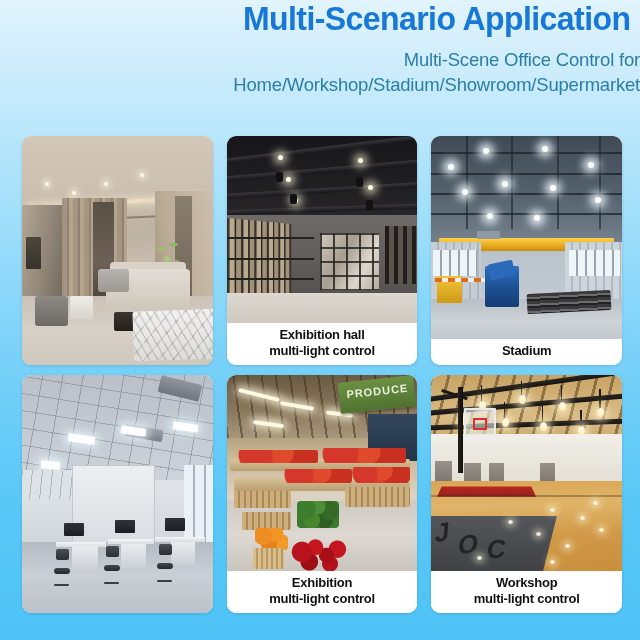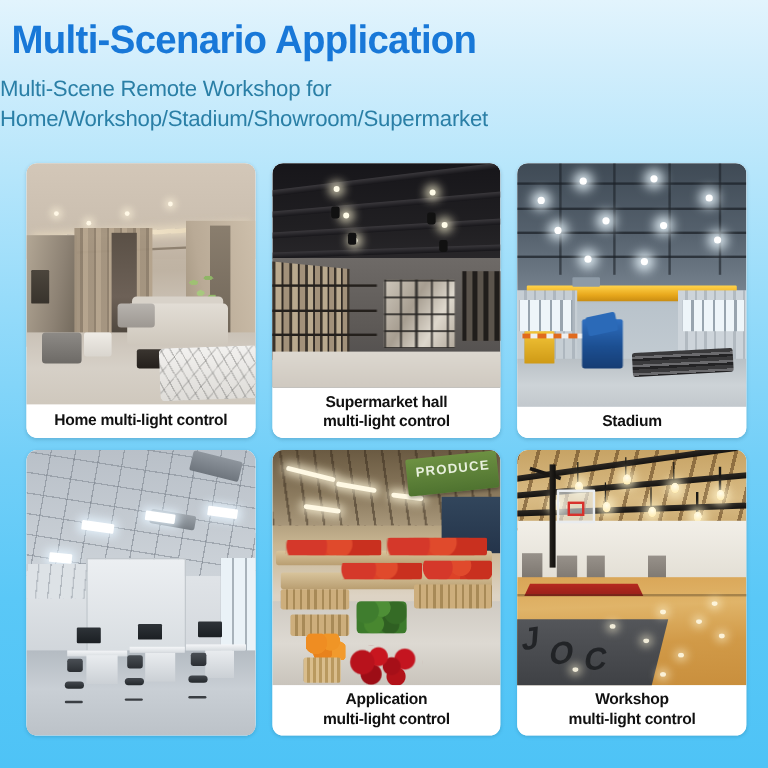--- a/index.html
+++ b/index.html
@@ -18,21 +18,21 @@
        #d2eefc 8%,
        #b7e6fb 22%,
        #95dbfa 40%,
        #72cff8 60%,
        #5ac8f7 78%,
        #4ec3f6 100%);
     overflow:hidden;
   }
 
   
-  #header { padding-top:14px; text-align:left; }
+  #header { text-align:right; }
 
   #main-title {
     font-size:33px;
     font-weight:bold;
     letter-spacing:-0.6px;
     color:#1878d8;
     line-height:1.18;
     font-stretch:condensed;
     transform:scaleX(0.97);
   }
@@ -531,21 +531,21 @@
   }
 </style>
 </head>
 <body>
 
 <div id="poster">
 
   <div id="header">
     <div id="main-title">Multi-Scenario  Application</div>
     <div id="subtitle-block">
-      <span class="subline">Multi-Scene Remote Workshop for</span>
+      <span class="subline">Multi-Scene Office Control for</span>
       <span class="subline">Home/Workshop/Stadium/Showroom/Supermarket</span>
     </div>
   </div>
 
   <div id="grid">
 
     <div class="card">
       <div class="photo">
         <div class="scene home-bg">
           <div class="home-ceiling"></div>
@@ -565,23 +565,20 @@
           <div class="home-plant"></div>
           <div class="home-sofa-back"></div>
           <div class="home-sofa"></div>
           <div class="home-sofa2"></div>
           <div class="home-ottoman"></div>
           <div class="home-cube"></div>
           <div class="home-table"></div>
           <div class="home-marble"></div>
         </div>
       </div>
-      <div class="caption">
-        <span class="cap-line">Home multi-light control</span>
-      </div>
     </div>
 
     <div class="card">
       <div class="photo">
         <div class="scene exh-bg">
           <div class="exh-ceiling"></div>
           <div class="exh-beam" style="left:-8%;top:6%;width:116%;transform:rotate(-7deg)"></div>
           <div class="exh-beam" style="left:-8%;top:17%;width:116%;transform:rotate(-5deg)"></div>
           <div class="exh-beam" style="left:-8%;top:28%;width:116%;transform:rotate(-3.5deg)"></div>
           <div class="exh-beam" style="left:-8%;top:38%;width:116%;transform:rotate(-2deg)"></div>
@@ -598,21 +595,21 @@
           <div class="exh-shelves"></div>
           <div class="exh-shelf-line" style="top:54%"></div>
           <div class="exh-shelf-line" style="top:65%"></div>
           <div class="exh-shelf-line" style="top:76%"></div>
           <div class="exh-display"></div>
           <div class="exh-right-panel"></div>
           <div class="exh-floor"></div>
         </div>
       </div>
       <div class="caption two-line">
-        <span class="cap-line">Supermarket hall</span>
+        <span class="cap-line">Exhibition hall</span>
         <span class="cap-line">multi-light control</span>
       </div>
     </div>
 
     <div class="card">
       <div class="photo">
         <div class="scene wk-bg">
           <div class="wk-roof"></div>
           <div class="wk-truss" style="left:0;top:8%;width:100%"></div>
           <div class="wk-truss" style="left:0;top:18%;width:100%"></div>
@@ -716,21 +713,21 @@
           <div class="sm-crate" style="left:4%;top:59%;width:30%;height:9%"></div>
           <div class="sm-crate" style="left:62%;top:57%;width:34%;height:10%"></div>
           <div class="sm-greens"></div>
           <div class="sm-crate" style="left:8%;top:70%;width:26%;height:9%"></div>
           <div class="sm-oranges"></div>
           <div class="sm-basket"></div>
           <div class="sm-poinsettia"></div>
         </div>
       </div>
       <div class="caption two-line">
-        <span class="cap-line">Application</span>
+        <span class="cap-line">Exhibition</span>
         <span class="cap-line">multi-light control</span>
       </div>
     </div>
 
     <div class="card">
       <div class="photo">
         <div class="scene st-bg">
           <div class="st-roof"></div>
           <div class="st-beam" style="left:-6%;top:4%;width:112%;transform:rotate(-8deg)"></div>
           <div class="st-beam" style="left:-6%;top:14%;width:112%;transform:rotate(-5deg)"></div>

